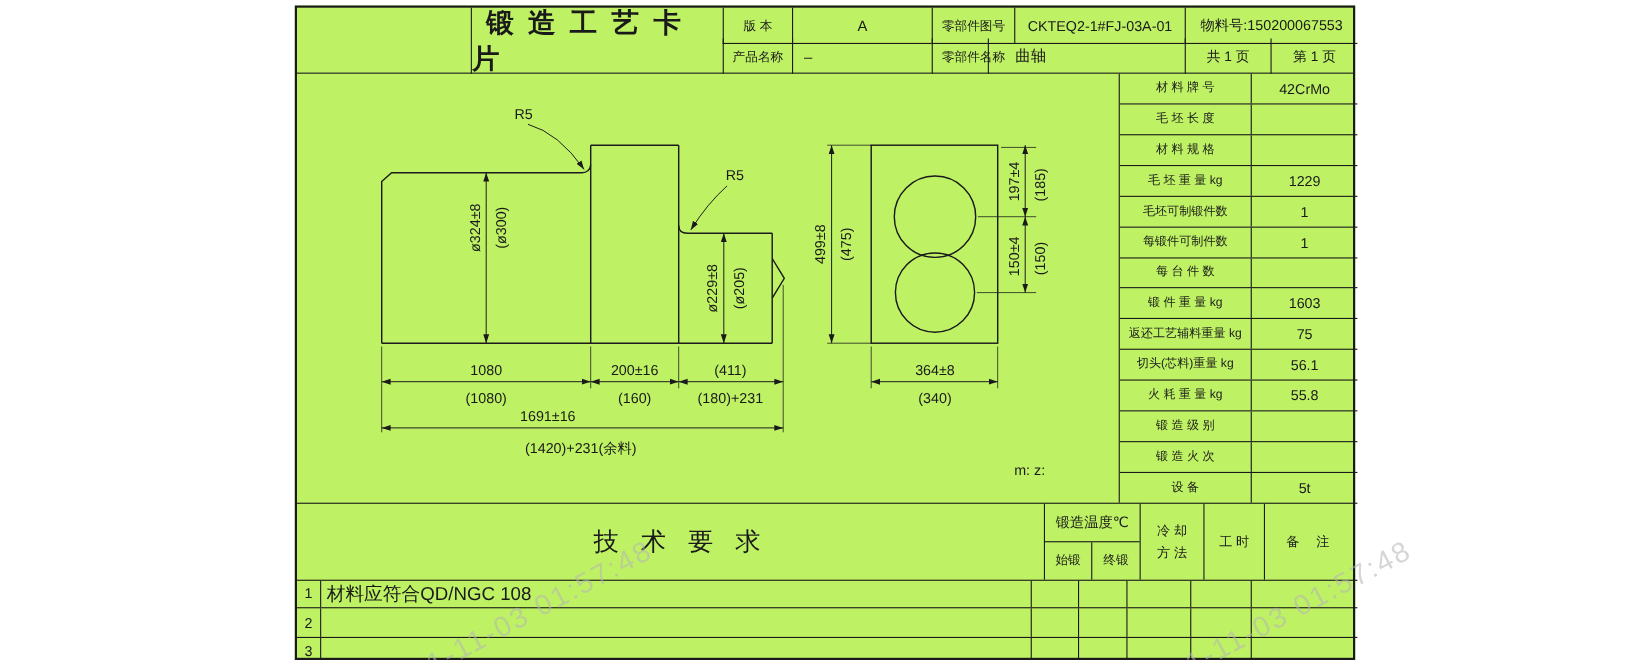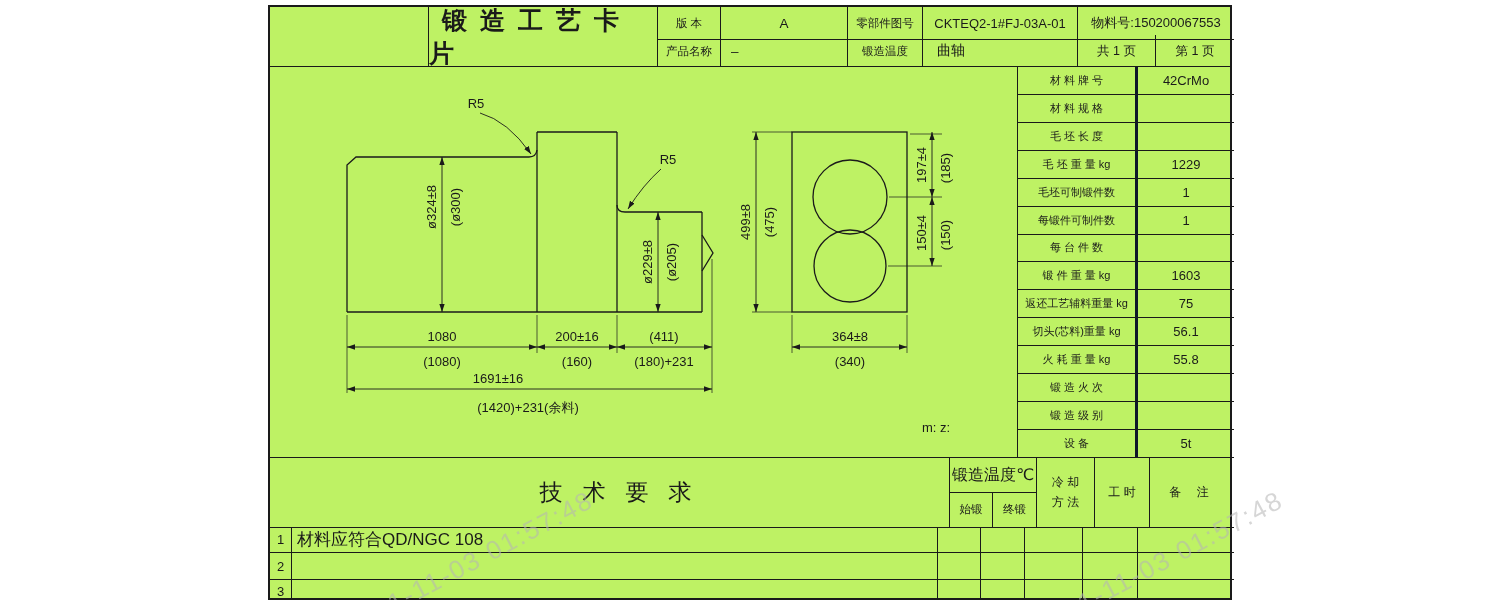--- a/index.html
+++ b/index.html
@@ -17,41 +17,41 @@
   .lab { font-size:11.5px; }
   .val { font-size:13.5px; }
   .c-version    { left:387px; width:63px; }
   .c-vval       { left:450px; width:127px; }
   .c-pnl        { left:577px; width:75px; }
   .c-pnv        { left:652px; width:155px; font-size:13px; }
   .c-mat        { left:807px; width:157px; font-size:13px; }
   .c-prodl      { left:387px; width:63px; }
   .c-prodv      { left:450px; width:127px; justify-content:flex-start; padding-left:10px; }
   .c-partl      { left:577px; width:75px; }
-  .c-partv      { left:652px; width:155px; justify-content:flex-start; padding-left:14px; font-size:14px; }
+  .c-partv      { left:628px; width:155px; justify-content:flex-start; padding-left:24px; font-size:14px; }
   .c-pages1     { left:807px; width:78px; font-size:12.5px; }
   .c-pages2     { left:885px; width:79px; font-size:12.5px; }
 
   
   .mtable { position:absolute; left:747px; top:60px; width:217px; height:390px; border-left:1px solid #1a1a1a; display:flex; flex-direction:column; }
   .mt-row { flex:1; display:flex; border-bottom:1px solid #1a1a1a; }
   .mt-row:last-child { border-bottom:none; }
-  .mt-label { width:120px; border-right:3px solid #0f172a; display:flex; align-items:center; justify-content:center; font-size:11px; line-height:1; white-space:nowrap; }
+  .mt-label { width:120px; border-right:1px solid #0f172a; display:flex; align-items:center; justify-content:center; font-size:11px; line-height:1; white-space:nowrap; }
   .mt-value { flex:1; display:flex; align-items:center; justify-content:center; font-size:13px; }
 
   
   .drawing { position:absolute; left:0; top:60px; width:747px; height:390px; }
   svg text { font-family:"Liberation Sans","DejaVu Sans",sans-serif; fill:#1a1a1a; }
 
   
   .techreq { position:absolute; left:0; top:450px; width:964px; height:145px; border-top:1px solid #1a1a1a; display:flex; flex-direction:column; }
   .tr-band { display:flex; height:70px; border-bottom:1px solid #1a1a1a; }
   .tr-title { width:667px; display:flex; align-items:center; justify-content:center; font-size:23px; letter-spacing:20px; text-indent:20px;margin-left:12px; }
   .tr-temp { width:87px; border-left:1px solid #1a1a1a; display:flex; flex-direction:column; }
-  .tr-temp-hd { height:35px; border-bottom:1px solid #1a1a1a; display:flex; align-items:center; justify-content:center; font-size:16px; }
+  .tr-temp-hd { height:35px; border-bottom:1px solid #1a1a1a; display:flex; align-items:center; justify-content:center; font-size:13px; }
   .tr-temp-sub { flex:1; display:flex; }
   .tr-sub-a { width:43px; border-right:1px solid #1a1a1a; display:flex; align-items:center; justify-content:center; font-size:11.5px; }
   .tr-sub-b { flex:1; display:flex; align-items:center; justify-content:center; font-size:11.5px; }
   .tr-cool { width:58px; border-left:1px solid #1a1a1a; display:flex; flex-direction:column; align-items:center; justify-content:center; font-size:12px; line-height:1.7; }
   .tr-hours { width:55px; border-left:1px solid #1a1a1a; display:flex; align-items:center; justify-content:center; font-size:12px; }
   .tr-remarks { flex:1; border-left:1px solid #1a1a1a; display:flex; align-items:center; justify-content:center; font-size:12px; letter-spacing:6px; }
   .tr-row { display:flex; border-bottom:1px solid #1a1a1a; }
   .tr-row.h1 { height:26px; } .tr-row.h2 { height:27px; } .tr-row.h3 { height:22px; border-bottom:none; }
   .tr-no { width:22px; border-right:1px solid #1a1a1a; display:flex; align-items:center; justify-content:center; font-size:13px; }
   .tr-txt { width:645px; display:flex; align-items:center; padding-left:5px; font-size:17px; }
@@ -75,21 +75,21 @@
     <div class="cell title-cell">锻造工艺卡片</div>
 
     <div class="cell r1 lab c-version">版 本</div>
     <div class="cell r1 val c-vval">A</div>
     <div class="cell r1 lab c-pnl">零部件图号</div>
     <div class="cell r1 c-pnv">CKTEQ2-1#FJ-03A-01</div>
     <div class="cell r1 c-mat">物料号:150200067553</div>
 
     <div class="cell r2 lab c-prodl">产品名称</div>
     <div class="cell r2 val c-prodv">–</div>
-    <div class="cell r2 lab c-partl">锻造温度</div>
+    <div class="cell r2 lab c-partl">零部件名称</div>
     <div class="cell r2 c-partv">曲轴</div>
     <div class="cell r2 c-pages1">共 1 页</div>
     <div class="cell r2 c-pages2">第 1 页</div>
   </div>
 
   <svg class="drawing" viewBox="0 0 747 390">
     <defs>
       <marker id="mE" markerWidth="10" markerHeight="10" refX="9" refY="5" orient="auto">
           <path d="M0,2 L9,5 L0,8 Z" fill="#1a1a1a"></path>
         </marker>
@@ -178,25 +178,25 @@
       <text x="652" y="365" text-anchor="start">m: z:</text>
     </g>
   </svg>
 
   <div class="mtable">
     <div class="mt-row">
         <div class="mt-label">材 料 牌 号</div>
         <div class="mt-value">42CrMo</div>
       </div>
     <div class="mt-row">
+        <div class="mt-label">毛 坯 长 度</div>
+        <div class="mt-value"></div>
+      </div>
+    <div class="mt-row">
         <div class="mt-label">材 料 规 格</div>
-        <div class="mt-value"></div>
-      </div>
-    <div class="mt-row">
-        <div class="mt-label">毛 坯 长 度</div>
         <div class="mt-value"></div>
       </div>
     <div class="mt-row">
         <div class="mt-label">毛 坯 重 量 kg</div>
         <div class="mt-value">1229</div>
       </div>
     <div class="mt-row">
         <div class="mt-label">毛坯可制锻件数</div>
         <div class="mt-value">1</div>
       </div>
@@ -218,25 +218,25 @@
       </div>
     <div class="mt-row">
         <div class="mt-label">切头(芯料)重量 kg</div>
         <div class="mt-value">56.1</div>
       </div>
     <div class="mt-row">
         <div class="mt-label">火 耗 重 量 kg</div>
         <div class="mt-value">55.8</div>
       </div>
     <div class="mt-row">
+        <div class="mt-label">锻 造 级 别</div>
+        <div class="mt-value"></div>
+      </div>
+    <div class="mt-row">
         <div class="mt-label">锻 造 火 次</div>
-        <div class="mt-value"></div>
-      </div>
-    <div class="mt-row">
-        <div class="mt-label">锻 造 级 别</div>
         <div class="mt-value"></div>
       </div>
     <div class="mt-row">
         <div class="mt-label">设  备</div>
         <div class="mt-value">5t</div>
       </div>
   </div>
 
   <div class="techreq">
     <div class="tr-band">

